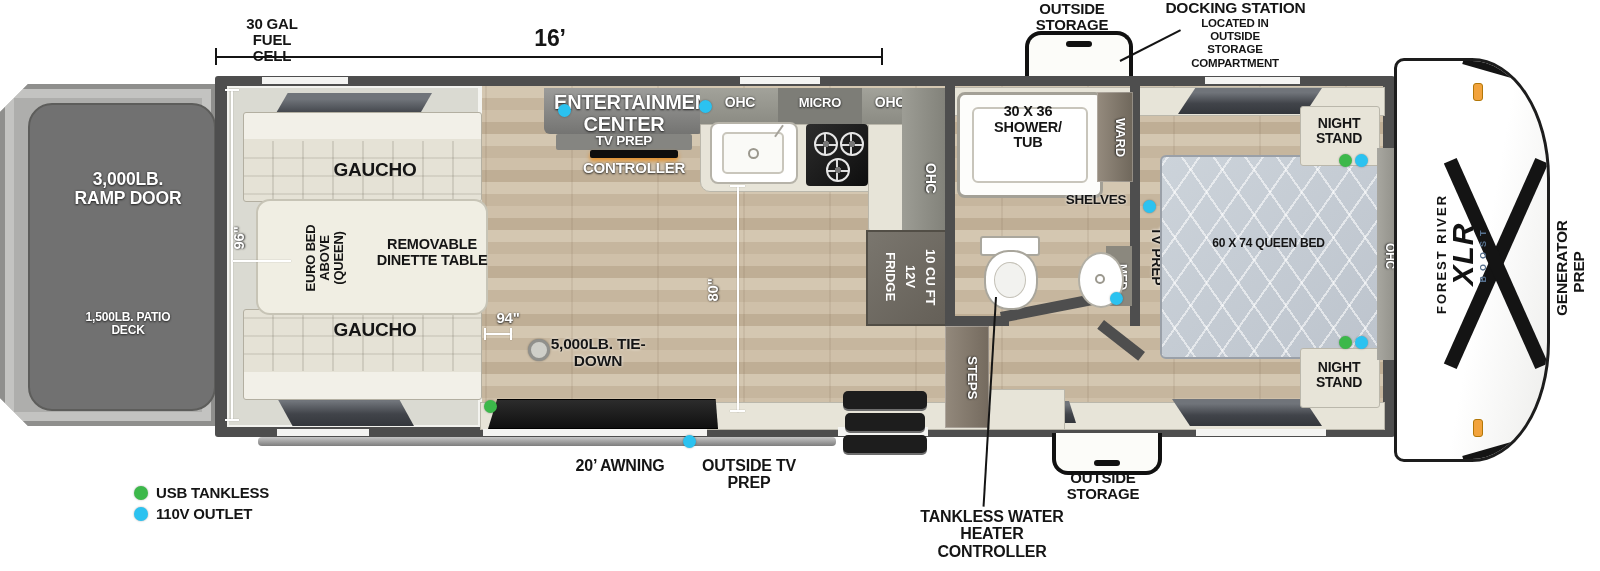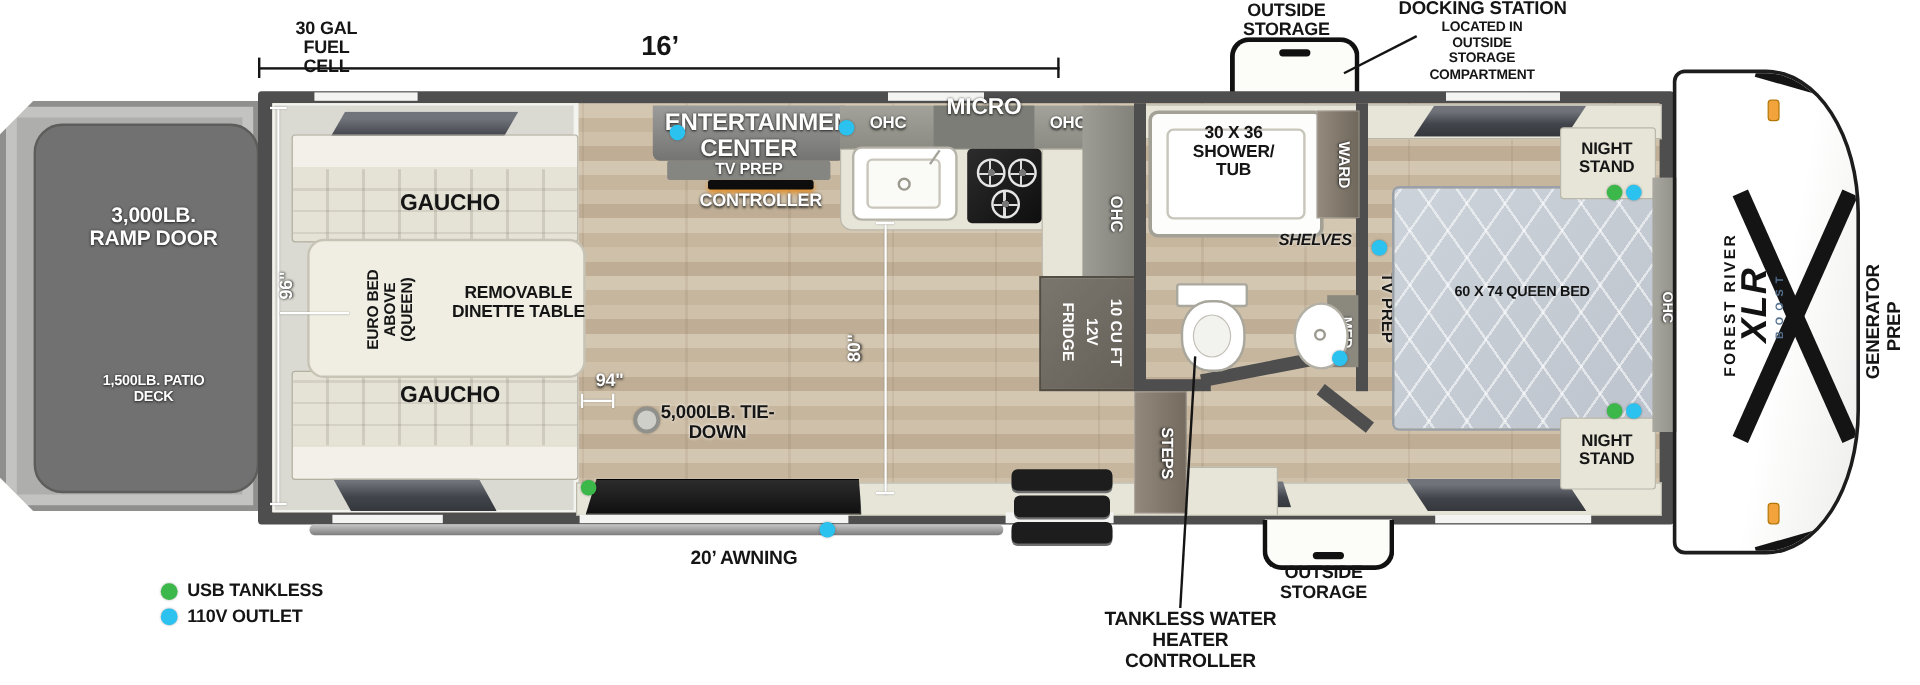--- a/index.html
+++ b/index.html
@@ -114,21 +114,21 @@
   <div class="lb wt" style="left:554px;top:92px;width:140px;font-size:20px;">ENTERTAINMENT CENTER</div>
   <div class="dot" style="left: 558px; top: 104px; background: rgb(43, 194, 240);"></div>
   <div class="abs" style="left:556px;top:134px;width:136px;height:16px;background:#858581;border-radius:2px;"></div>
   <div class="lb wt" style="left:566px;top:134px;width:116px;font-size:13.5px;">TV PREP</div>
   <div class="abs" style="left:590px;top:150px;width:88px;height:8px;background:#0d0d0d;border-radius:2px;box-shadow:0 3px 4px rgba(226,141,38,.95);"></div>
   <div class="lb wt" style="left:578px;top:160px;width:112px;font-size:15px;">CONTROLLER</div>
 
   <div class="abs" style="left:700px;top:88px;width:232px;height:36px;background:linear-gradient(180deg,#a2a29a,#8b8b83);"></div>
   <div class="abs" style="left:778px;top:88px;width:84px;height:38px;background:#7d7d77;"></div>
   <div class="lb wt" style="left:712px;top:95px;width:56px;font-size:14px;">OHC</div>
-  <div class="lb wt" style="left:784px;top:80px;width:72px;font-size:19px;">MICRO</div>
+  <div class="lb wt" style="left:784px;top:96px;width:72px;font-size:13px;">MICRO</div>
   <div class="lb wt" style="left:862px;top:95px;width:56px;font-size:14px;">OHC</div>
   <div class="dot" style="left: 699px; top: 100px; background: rgb(43, 194, 240);"></div>
 
   <div class="abs cream" style="left:700px;top:124px;width:232px;height:66px;border-radius:0 0 4px 10px;"></div>
   <div class="abs cream" style="left:868px;top:124px;width:64px;height:108px;border-radius:0 0 6px 6px;"></div>
   <div class="abs" style="left:902px;top:88px;width:43px;height:142px;background:linear-gradient(90deg,#9d9d95,#82827a);"></div>
   <div class="lb wt vt" style="left:910px;top:148px;width:28px;height:60px;font-size:14px;">OHC</div>
 
   <div class="abs" style="left:710px;top:122px;width:84px;height:58px;background:#fff;border:2px solid #b6b3a9;border-radius:8px;"></div>
   <div class="abs" style="left:722px;top:132px;width:58px;height:38px;background:#fafaf7;border:2px solid #c9c6bc;border-radius:5px;"></div>
@@ -168,21 +168,21 @@
   <div class="abs wall" style="left:1104px;top:320px;width:52px;height:11px;transform:rotate(38deg);transform-origin:left top;"></div>
 
   <div class="abs" style="left:957px;top:92px;width:140px;height:100px;background:#fdfdfb;border:3px solid #a3a096;border-radius:8px;">
     <div class="abs" style="left:12px;top:12px;right:12px;bottom:12px;border:2px solid #c8c5bb;border-radius:6px;background:#fff;"></div>
   </div>
   <div class="lb" style="left:985px;top:104px;width:86px;font-size:14.5px;">30 X 36 SHOWER/ TUB</div>
 
   <div class="abs woodcab" style="left:1097px;top:92px;width:36px;height:90px;">
     <div class="lb wt vt" style="left:8px;top:10px;width:22px;height:70px;font-size:13px;">WARD</div>
   </div>
-  <div class="lb" style="left:1052px;top:193px;width:88px;font-size:13.5px;text-shadow:0 0 3px #fff;font-style:italic;">SHELVES</div>
+  <div class="lb" style="left:1052px;top:193px;width:88px;font-size:13.5px;text-shadow:0 0 3px #fff;">SHELVES</div>
 
   <div class="abs" style="left:980px;top:236px;width:56px;height:16px;background:#fff;border:2px solid #aaa79d;border-radius:3px;"></div>
   <div class="abs" style="left:984px;top:250px;width:50px;height:56px;background:#fff;border:2px solid #a9a69c;border-radius:45%;"></div>
   <div class="abs" style="left:994px;top:262px;width:30px;height:34px;background:#f2f2ef;border:1px solid #c4c1b7;border-radius:50%;"></div>
 
   <div class="abs" style="left:1106px;top:246px;width:26px;height:60px;background:#8b887e;">
     <div class="lb wt vt" style="left:4px;top:8px;width:18px;height:46px;font-size:12px;">MED</div>
   </div>
   <div class="abs" style="left:1078px;top:252px;width:42px;height:52px;background:#fff;border:2px solid #b2afa5;border-radius:50%;"></div>
   <div class="abs" style="left:1095px;top:274px;width:6px;height:6px;border:2px solid #9b988e;border-radius:50%;"></div>
@@ -227,20 +227,21 @@
     <div style="position:absolute;left:76px;bottom:22px;width:8px;height:16px;background:#f2a33c;border:1px solid #b27708;border-radius:3px;"></div>
   </div>
   <div class="lb ccw" style="left:1536px;top:246px;width:88px;height:52px;font-size:15.5px;">
     <div>GENERATOR</div>
     <div>PREP</div>
   </div>
 
   <div class="abs" style="left:258px;top:437px;width:578px;height:9px;background:linear-gradient(180deg,#c6c6c6,#7d7d7d);border-radius:4px;"></div>
   <div class="dot" style="left: 683px; top: 435px; background: rgb(43, 194, 240);"></div>
   <div class="lb" style="left:555px;top:457px;width:130px;font-size:16px;">20’ AWNING</div>
+  <div class="lb" style="left:690px;top:457px;width:118px;font-size:16px;">OUTSIDE TV PREP</div>
 
   <div class="abs" style="left:843px;top:391px;width:84px;height:70px;display:flex;flex-direction:column;gap:4px;">
     <div class="sbar" style="width:84px;"></div>
     <div class="sbar" style="width:80px;margin-left:2px;"></div>
     <div class="sbar" style="width:84px;"></div>
   </div>
 
   <div class="dk" style="left:995px;top:297px;width:2px;height:210px;transform:rotate(3.4deg);transform-origin:top center;"></div>
   <div class="lb" style="left:912px;top:508px;width:160px;font-size:16px;">TANKLESS WATER HEATER CONTROLLER</div>
 

